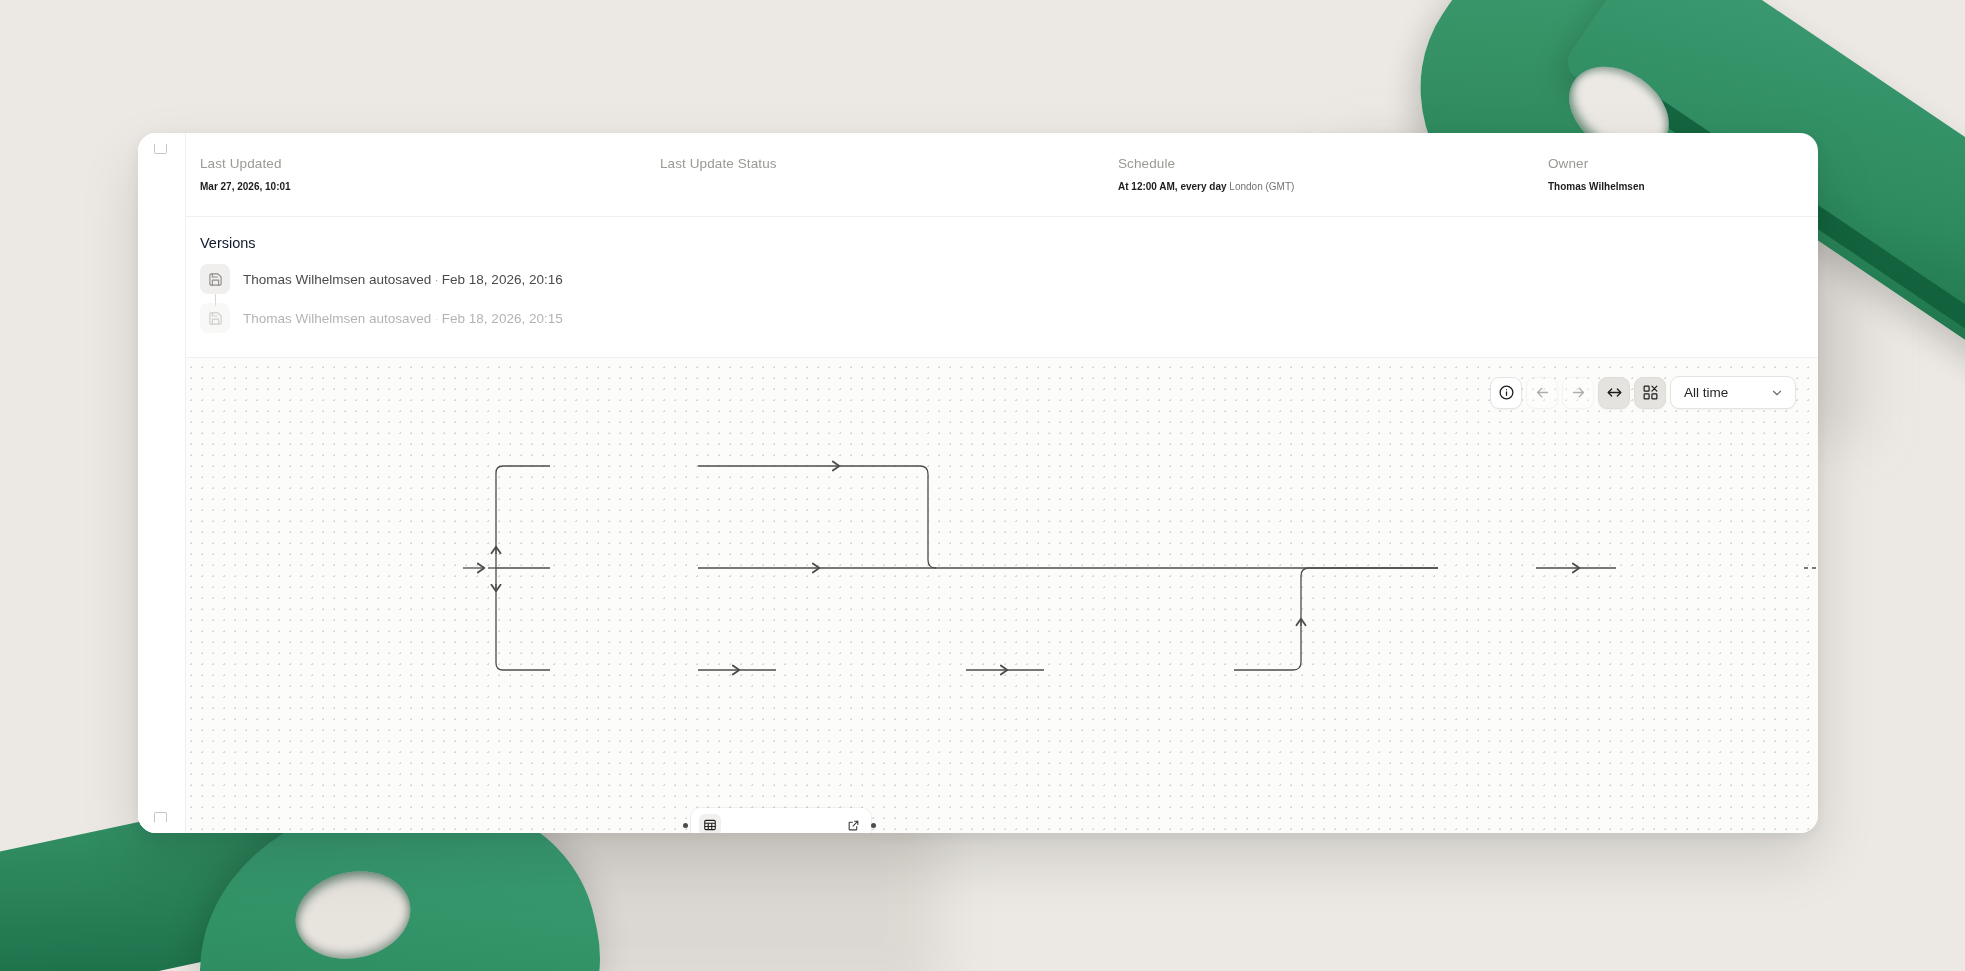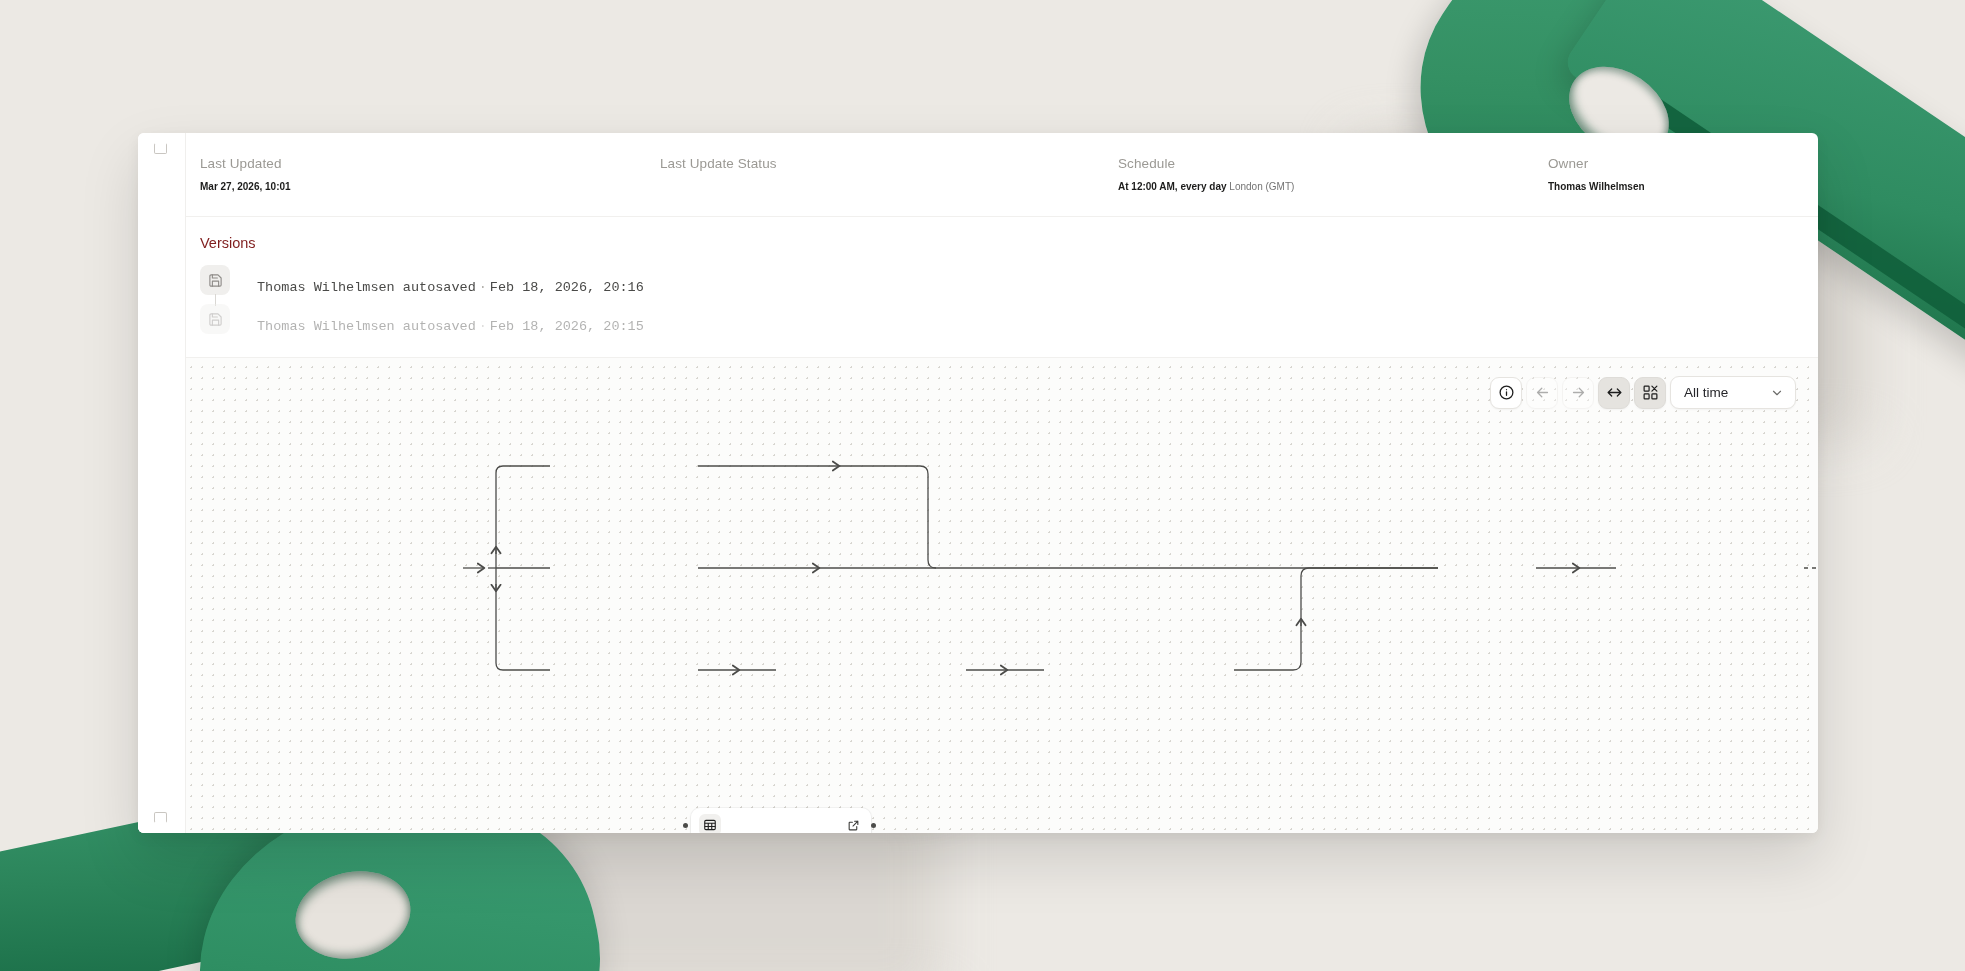--- a/index.html
+++ b/index.html
@@ -66,21 +66,21 @@
     background:linear-gradient(10deg,#186b45 0%,#2b845a 55%,#37966b 100%);
     transform:rotate(-12deg); border-radius:16px;
   }
 
   
   #window {
     position:absolute;
     left:138px; top:133px;
     width:1680px; height:700px;
     background:#ffffff;
-    border-radius:6px;
+    border-radius:18px;
     box-shadow:0 26px 60px rgba(0,0,0,.13), 0 4px 14px rgba(0,0,0,.06);
     overflow:hidden;
     display:flex; flex-direction:column;
   }
 
   
   #rail {
     position:absolute; left:0; top:0; bottom:0; width:48px;
     background:#fff; border-right:1px solid #f0efed; z-index:5;
   }
@@ -111,26 +111,26 @@
     white-space:nowrap;
   }
   .meta-value .muted { color:#737373; font-weight:400; }
 
   
   #versions {
     padding:18px 40px 16px 62px;
     border-bottom:1px solid #f1f0ee;
   }
   #versions-title {
-    font-size:14.5px; color:#7f1d1d; margin-bottom:12px; font-weight:400;
+    font-size:14.5px; color:#0f172a; margin-bottom:12px; font-weight:400;
   }
   .version-row {
     position:relative;
-    display:flex; align-items:flex-end; gap:27px;
-    height:32px; margin-bottom:7px;font-family:Liberation Mono, monospace;
+    display:flex; align-items:center; gap:13px;
+    height:32px; margin-bottom:7px;
   }
   .version-row.faded { opacity:.42; }
   .vbadge {
     width:30px; height:30px; border-radius:8px; background:#f0efed;
     display:flex; align-items:center; justify-content:center; flex:0 0 auto;
   }
   .version-row .connector {
     position:absolute; left:14.5px; top:31px; width:1px; height:12px;
     background:#d9d7d3;
   }

